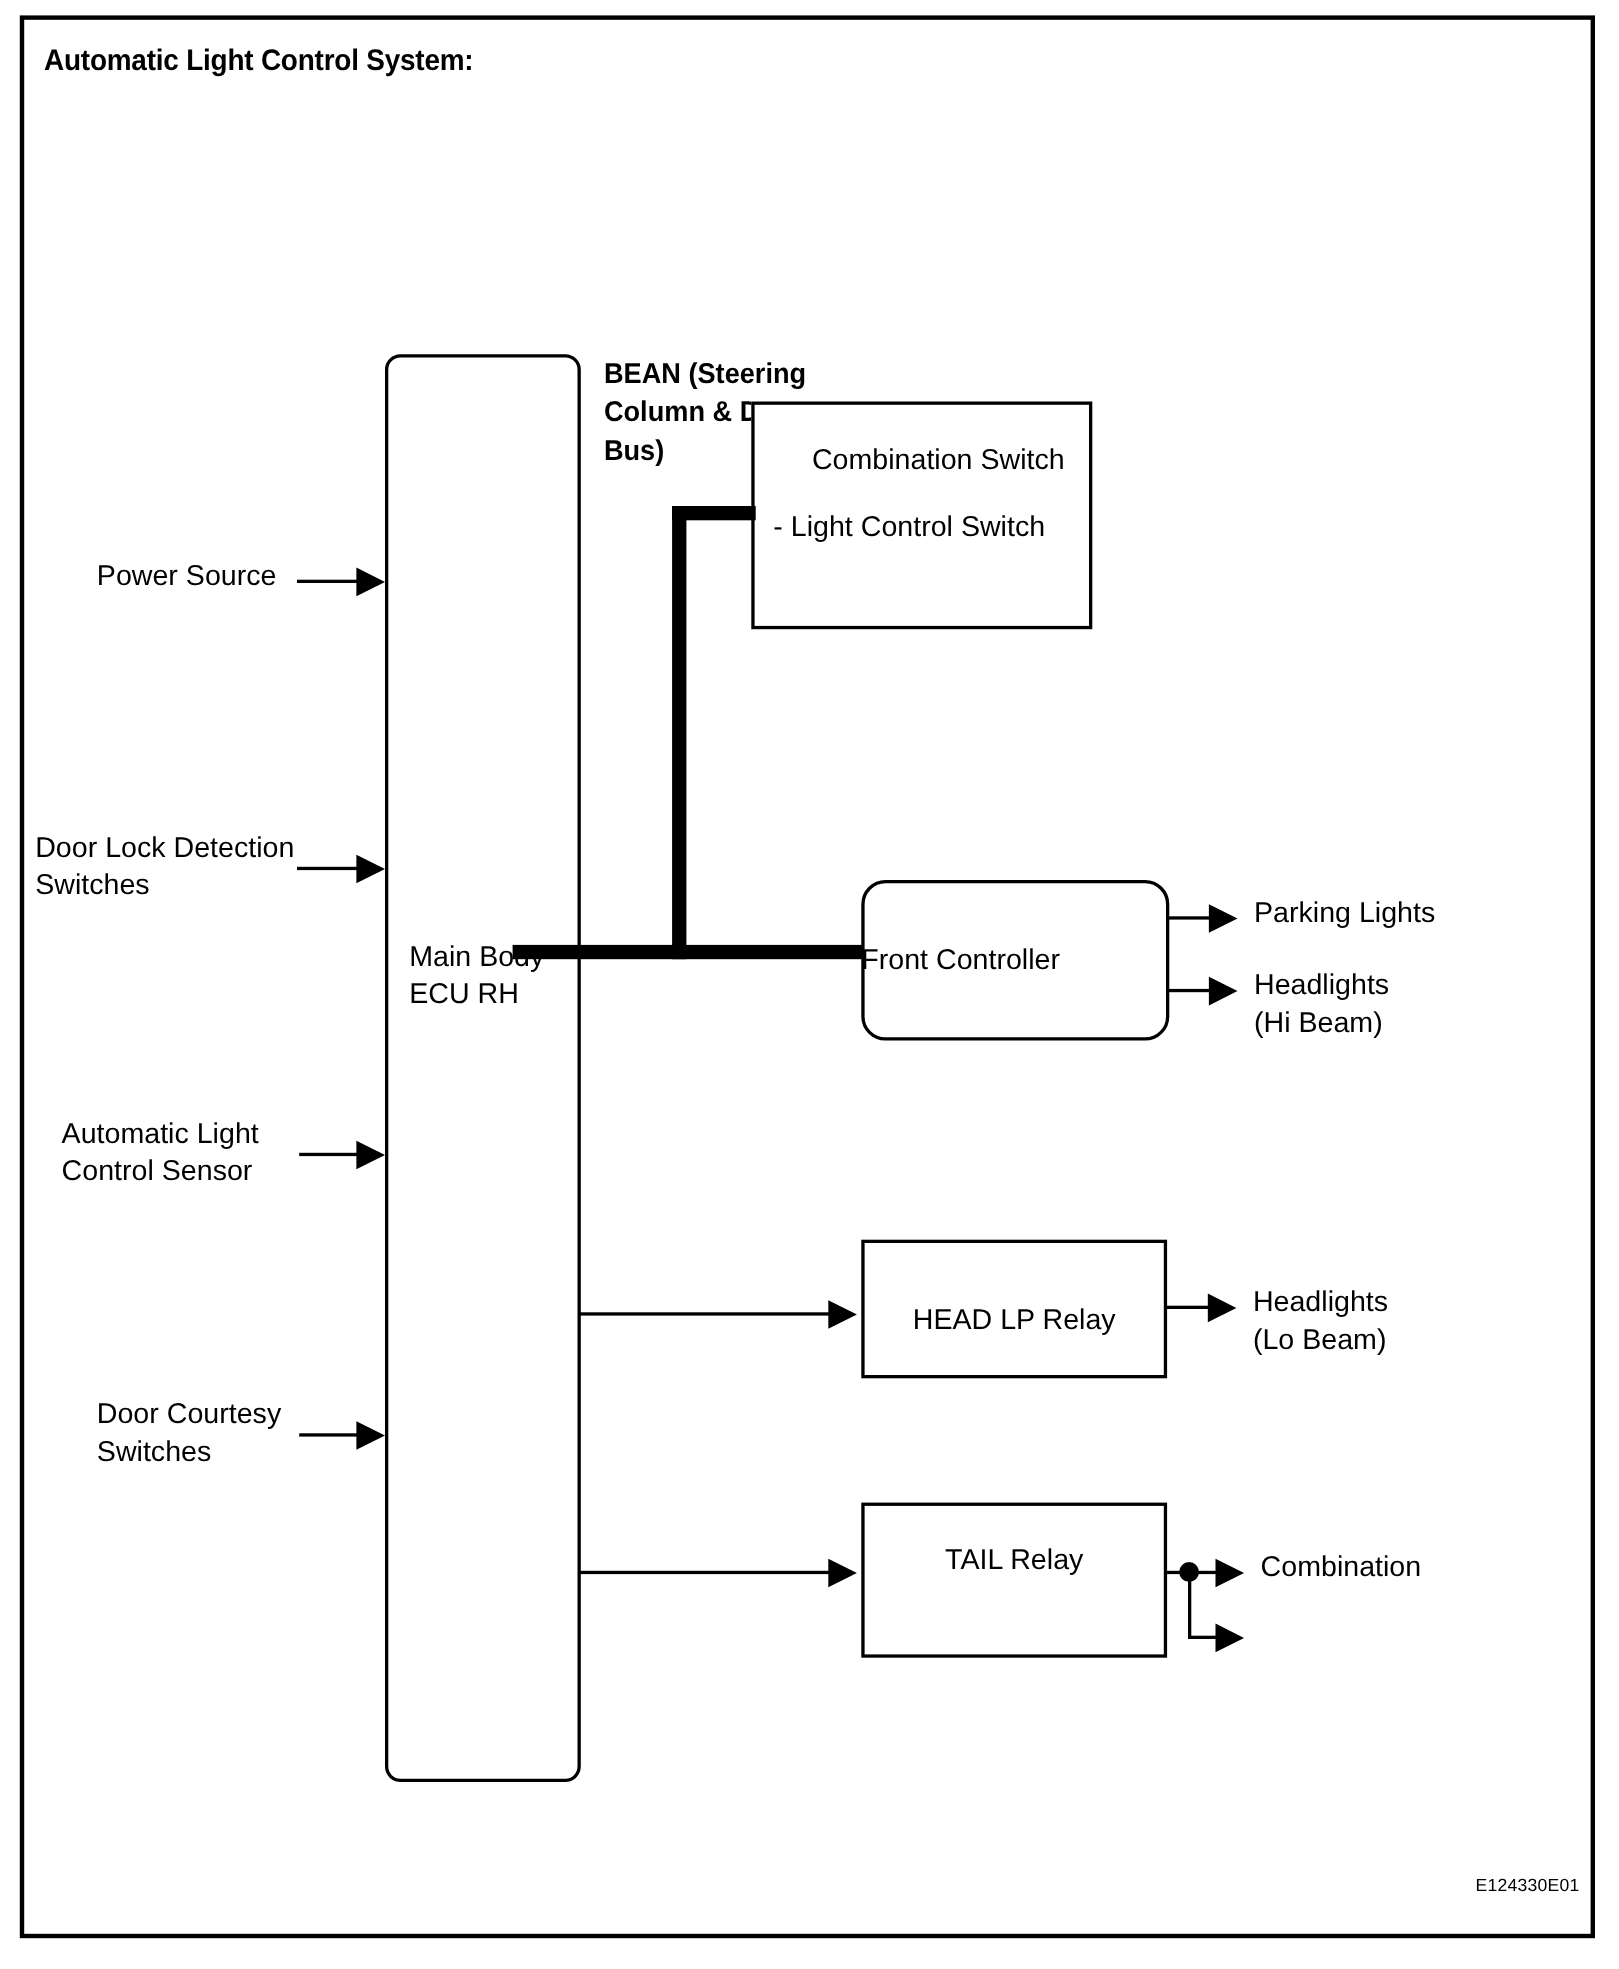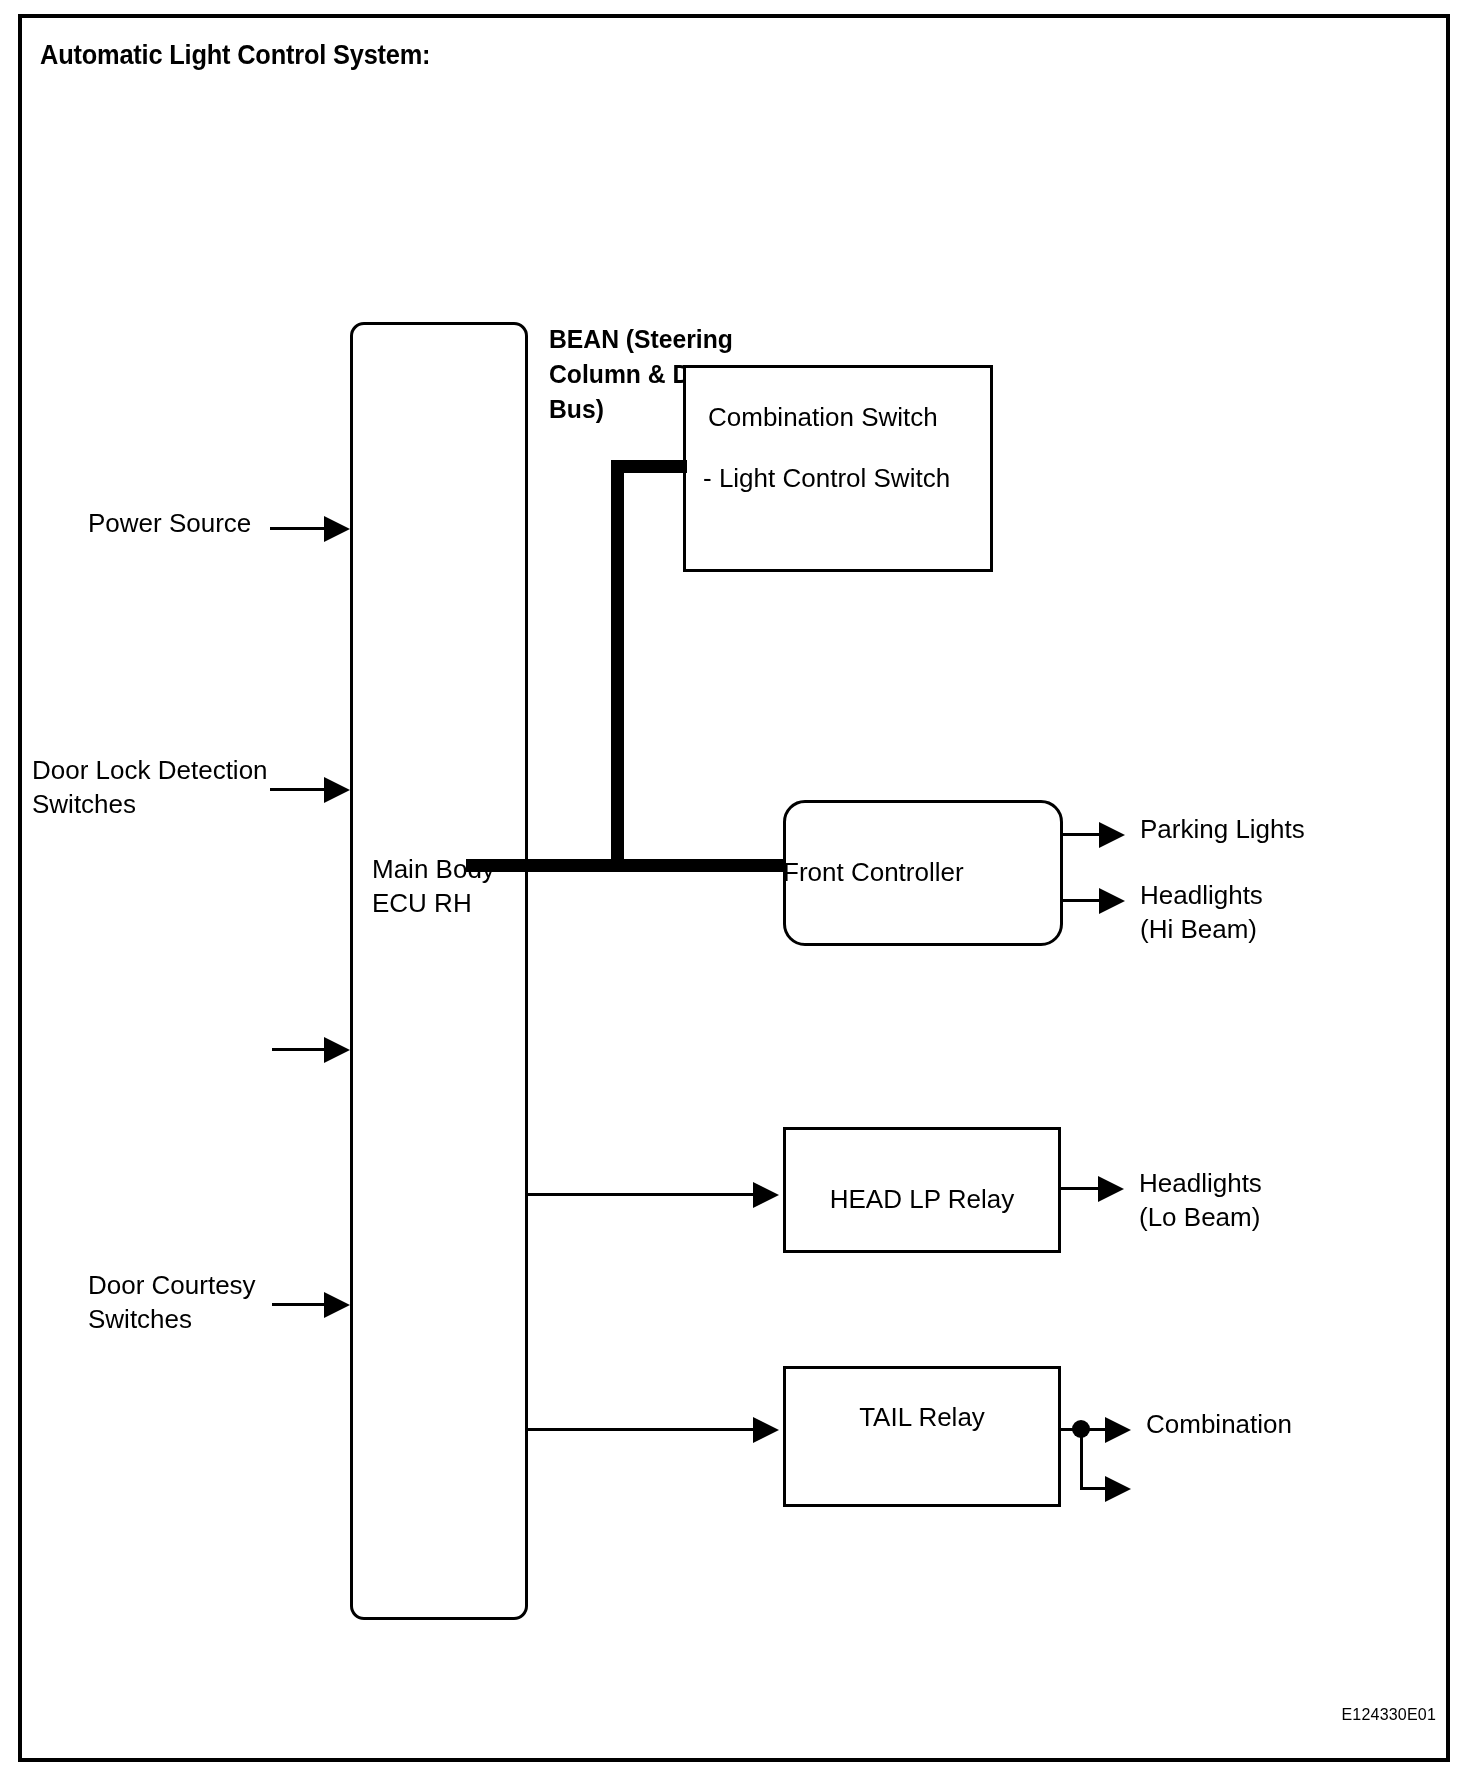--- a/index.html
+++ b/index.html
@@ -132,30 +132,32 @@
 
   <div class="lbl" style="left:88px; top:506px; width:260px;">Power Source</div>
   <div class="hline" style="left:270px; top:527px; width:62px;"></div>
   <div class="arrow-r" style="left:324px; top:516px;"></div>
 
   <div class="lbl" style="left:32px; top:753px; width:290px;">Door Lock Detection
 Switches</div>
   <div class="hline" style="left:270px; top:788px; width:62px;"></div>
   <div class="arrow-r" style="left:324px; top:777px;"></div>
 
+  <div class="lbl" style="left:56px; top:1013px; width:280px;">Automatic Light
+Control Sensor</div>
   <div class="hline" style="left:272px; top:1048px; width:60px;"></div>
   <div class="arrow-r" style="left:324px; top:1037px;"></div>
 
   <div class="lbl" style="left:88px; top:1268px; width:280px;">Door Courtesy
 Switches</div>
   <div class="hline" style="left:272px; top:1303px; width:60px;"></div>
   <div class="arrow-r" style="left:324px; top:1292px;"></div>
 
   <div class="box" style="left:683px; top:365px; width:310px; height:207px;"></div>
-  <div class="box-label" style="left:708px; top:400px; width:290px;">Combination Switch</div>
+  <div class="box-label" style="left:708px; top:400px; width:290px;text-align:center;">Combination Switch</div>
   <div class="box-label" style="left:703px; top:461px; width:290px;">- Light Control Switch</div>
 
   <div class="bus-h" style="left:611px; top:460px; width:76px;"></div>
 
   <div class="bus-v" style="left:611px; top:460px; height:412px;"></div>
 
   <div class="bus-h" style="left:466px; top:859px; width:322px;"></div>
 
   <div class="box rounded" style="left:783px; top:800px; width:280px; height:146px; border-radius:22px;"></div>
   <div class="box-label" style="left:783px; top:855px; width:280px; ">Front Controller</div>

